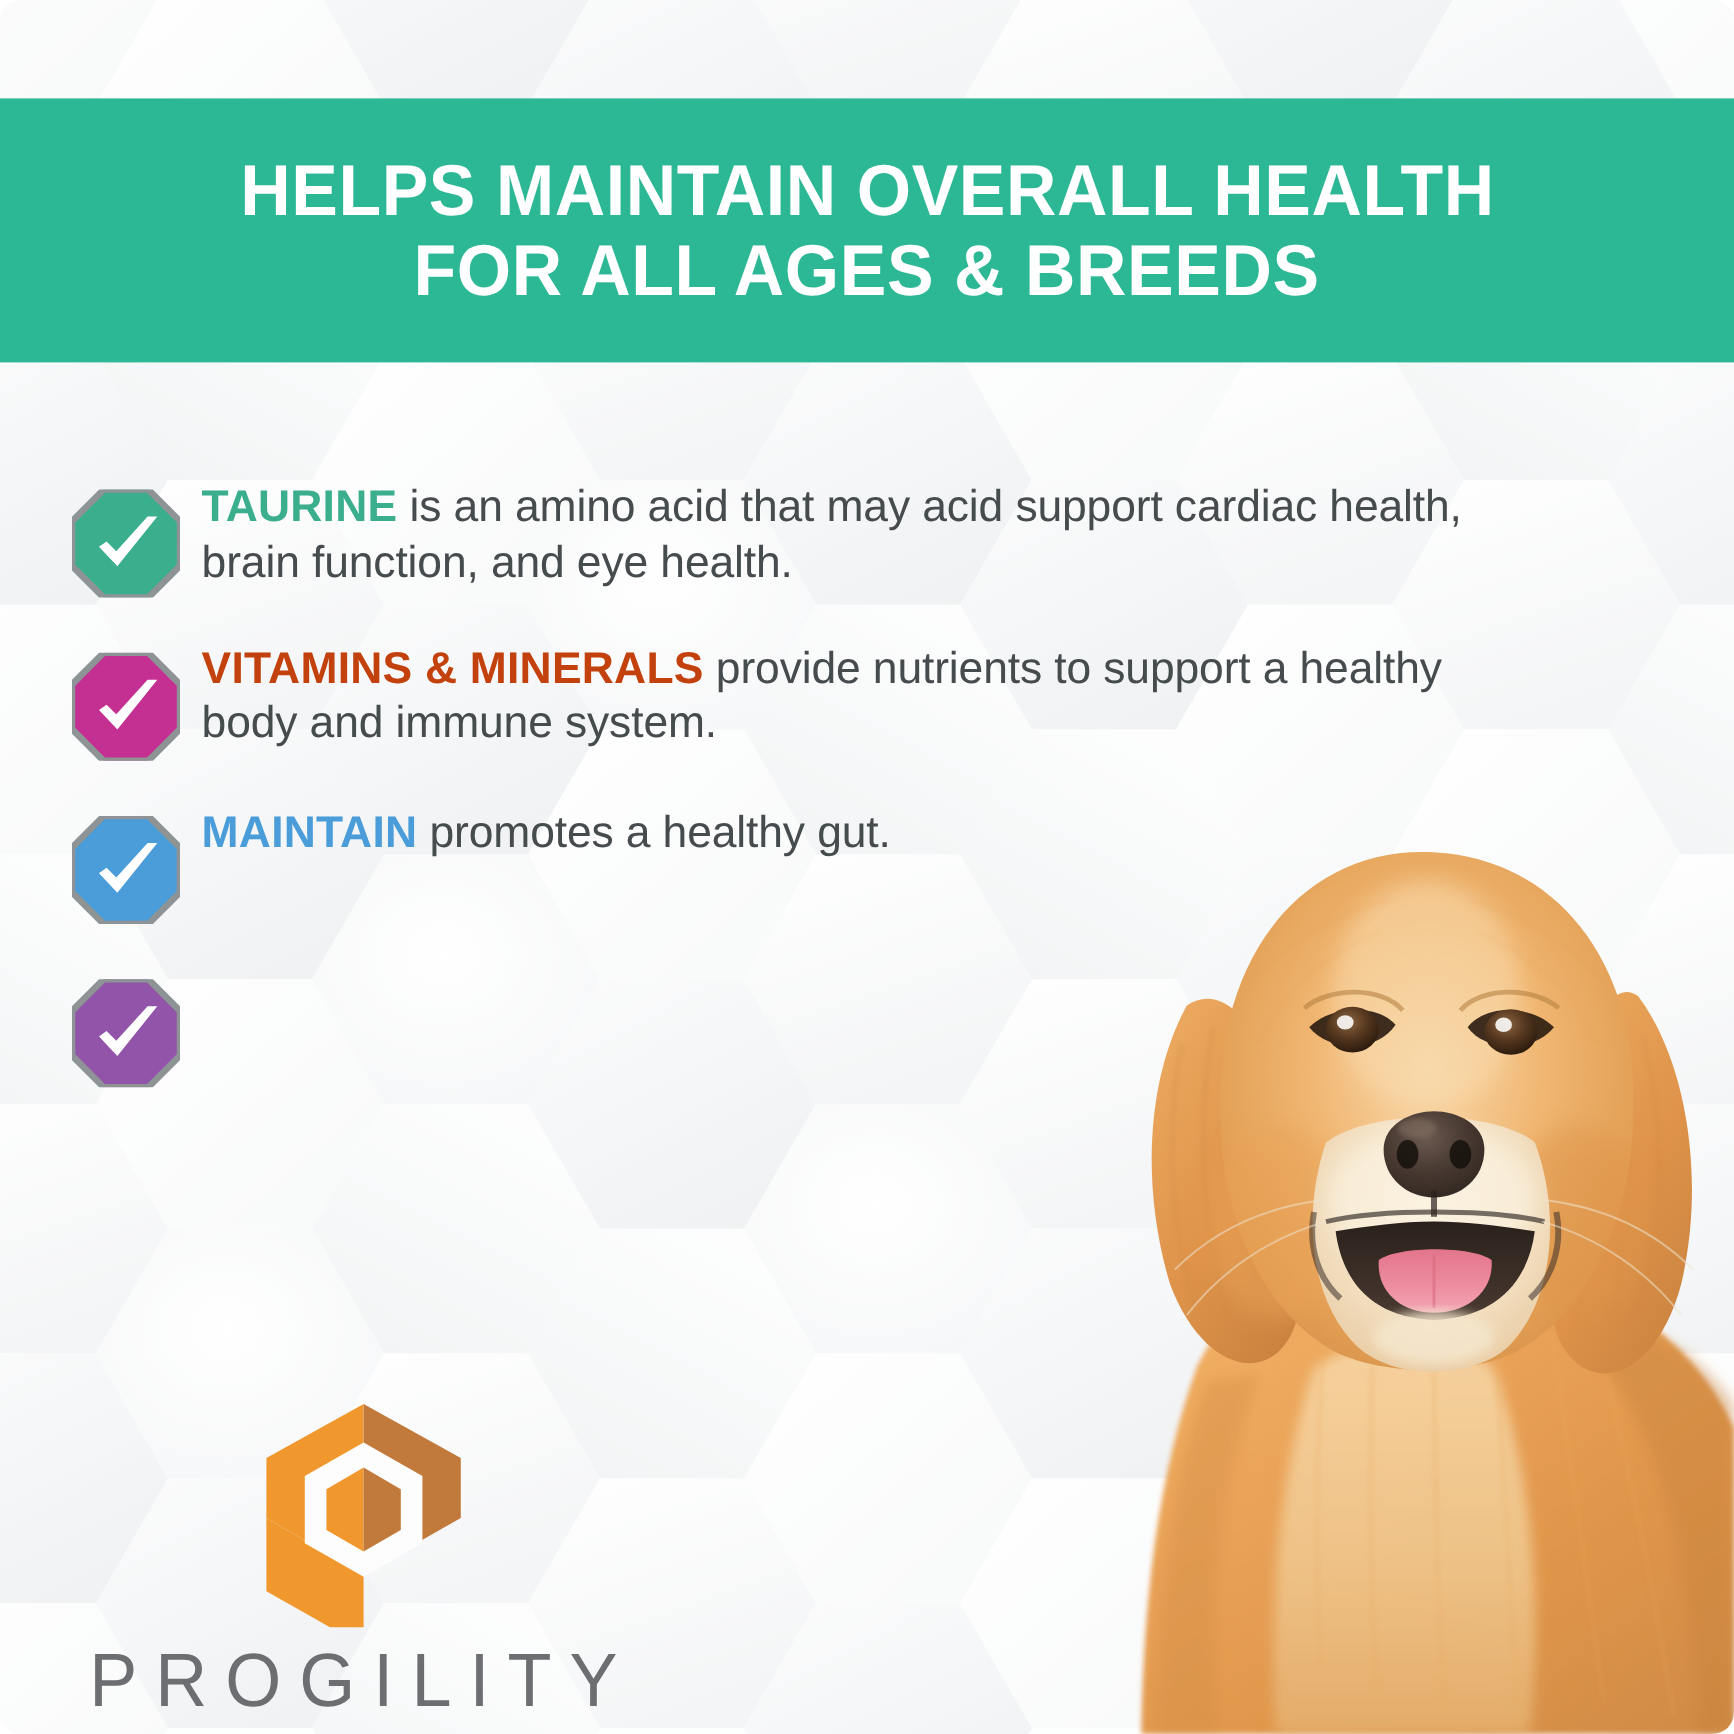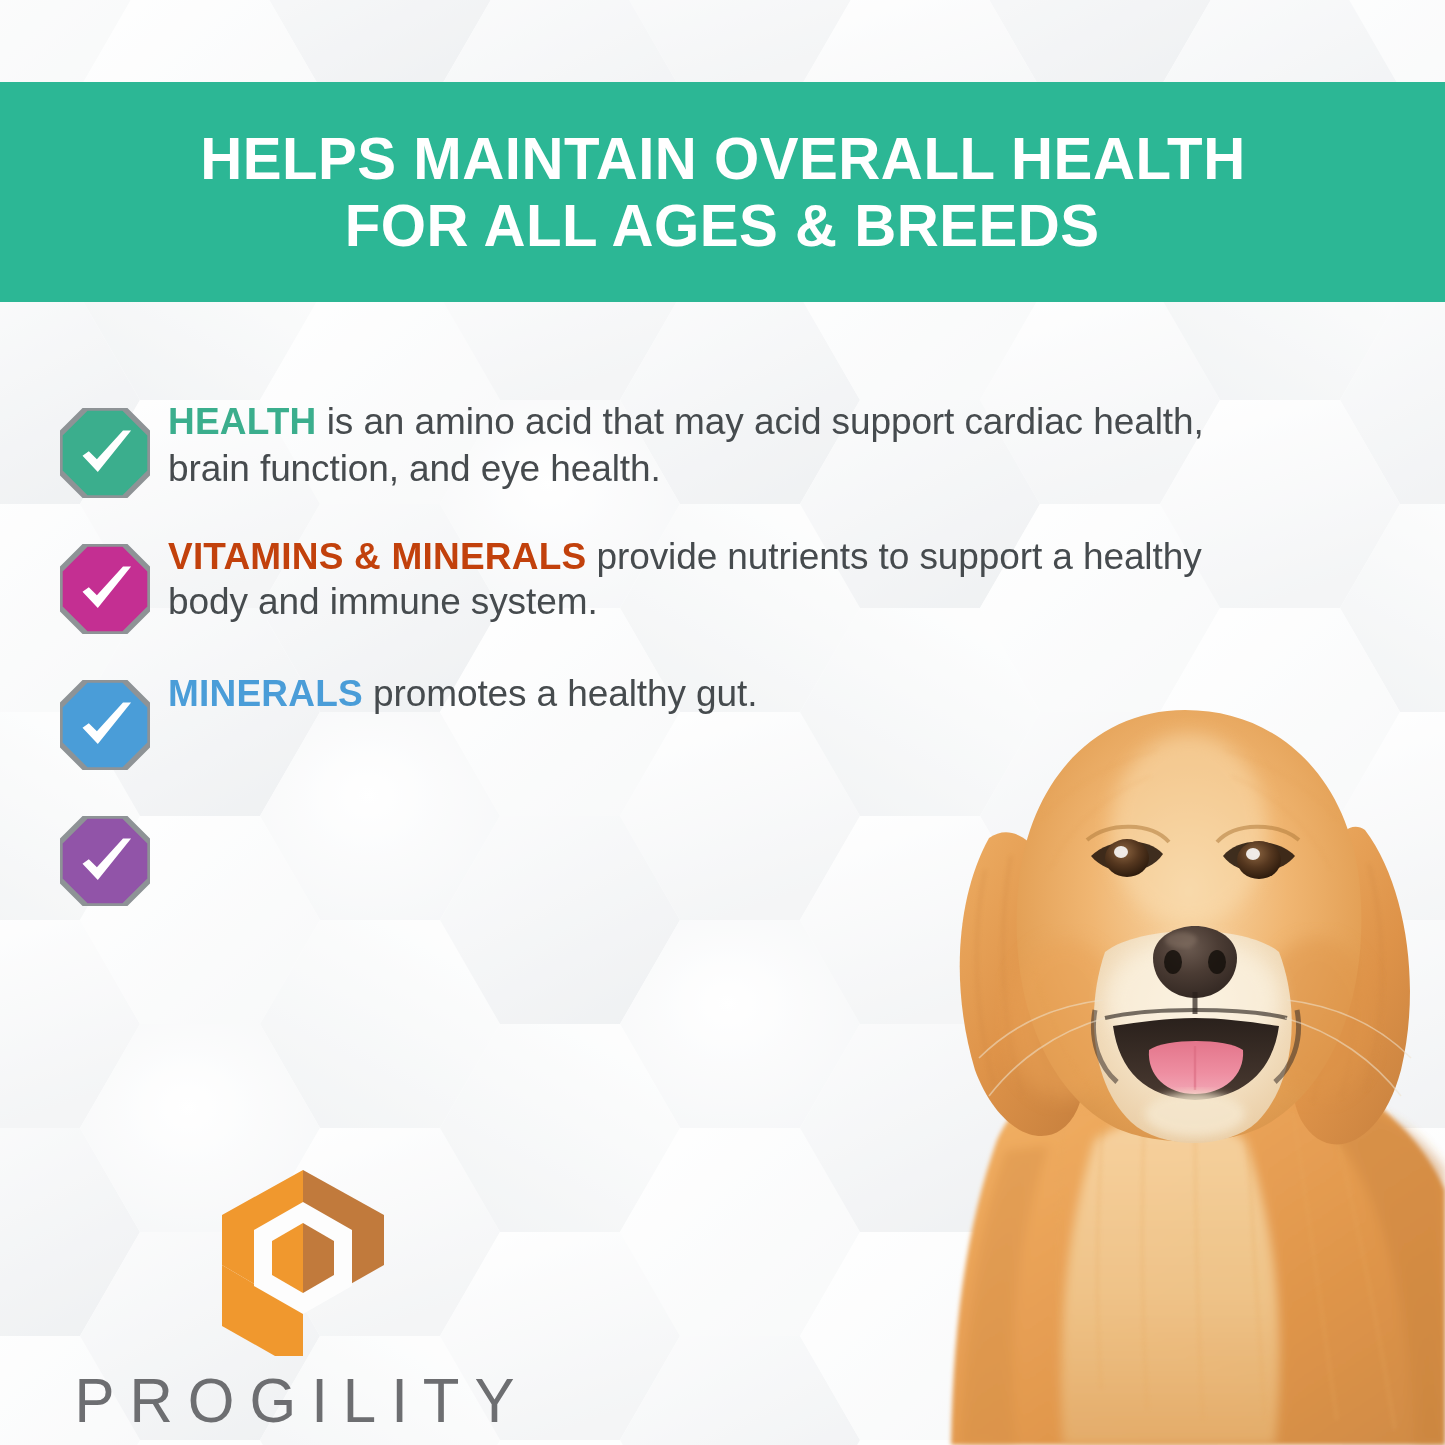--- a/index.html
+++ b/index.html
@@ -9,20 +9,21 @@
     background:#ffffff;
     position:relative;
   }
 
   
   #canvas {
     position:relative;
     width:1445px; height:1445px;
     background:#fdfdfe;
     overflow:hidden;
+    border-radius:18px;
   }
 
   
   #hexbg {
     position:absolute; inset:0;
     z-index:0;
   }
 
   
   #banner {
@@ -414,37 +415,37 @@
     </g>
   </svg>
 
   <div id="bullets">
 
     <div class="bullet b1">
       <svg class="badge" viewBox="0 0 100 100">
         <polygon points="29.3,0 70.7,0 100,29.3 100,70.7 70.7,100 29.3,100 0,70.7 0,29.3" fill="#3BAE8D" stroke="#8E9396" stroke-width="6"></polygon>
         <path d="M25 53 L 42 71 L 79 25 L 70 25 L 41 57 L 32 48 Z" fill="#FFFFFF"></path>
       </svg>
-      <span class="bullet-text"><span class="term term-taurine">HEALTH</span><span> is an amino acid that may acid support cardiac health, brain function, and eye health.</span></span>
+      <span class="bullet-text"><span class="term term-taurine">TAURINE</span><span> is an amino acid that may acid support cardiac health, brain function, and eye health.</span></span>
     </div>
 
     <div class="bullet b2">
       <svg class="badge" viewBox="0 0 100 100">
         <polygon points="29.3,0 70.7,0 100,29.3 100,70.7 70.7,100 29.3,100 0,70.7 0,29.3" fill="#C42F92" stroke="#8E9396" stroke-width="6"></polygon>
         <path d="M25 53 L 42 71 L 79 25 L 70 25 L 41 57 L 32 48 Z" fill="#FFFFFF"></path>
       </svg>
       <span class="bullet-text"><span class="term term-vitamins">VITAMINS &amp; MINERALS</span><span> provide nutrients to support a healthy body and immune system.</span></span>
     </div>
 
     <div class="bullet b3">
       <svg class="badge" viewBox="0 0 100 100">
         <polygon points="29.3,0 70.7,0 100,29.3 100,70.7 70.7,100 29.3,100 0,70.7 0,29.3" fill="#4A9DD8" stroke="#8E9396" stroke-width="6"></polygon>
         <path d="M25 53 L 42 71 L 79 25 L 70 25 L 41 57 L 32 48 Z" fill="#FFFFFF"></path>
       </svg>
-      <span class="bullet-text"><span class="term term-colostrum">MINERALS</span><span> promotes a healthy gut.</span></span>
+      <span class="bullet-text"><span class="term term-colostrum">MAINTAIN</span><span> promotes a healthy gut.</span></span>
     </div>
 
     <div class="bullet b4">
       <svg class="badge" viewBox="0 0 100 100">
         <polygon points="29.3,0 70.7,0 100,29.3 100,70.7 70.7,100 29.3,100 0,70.7 0,29.3" fill="#9154A8" stroke="#8E9396" stroke-width="6"></polygon>
         <path d="M25 53 L 42 71 L 79 25 L 70 25 L 41 57 L 32 48 Z" fill="#FFFFFF"></path>
       </svg>
     </div>
 
   </div>

